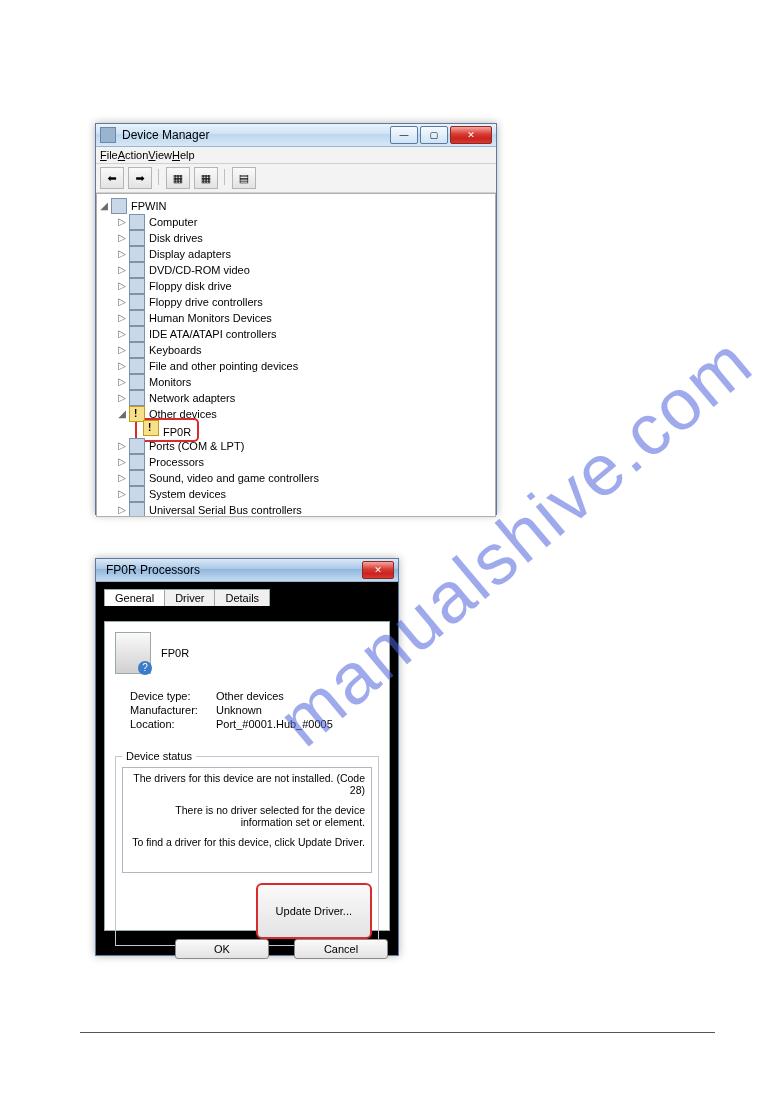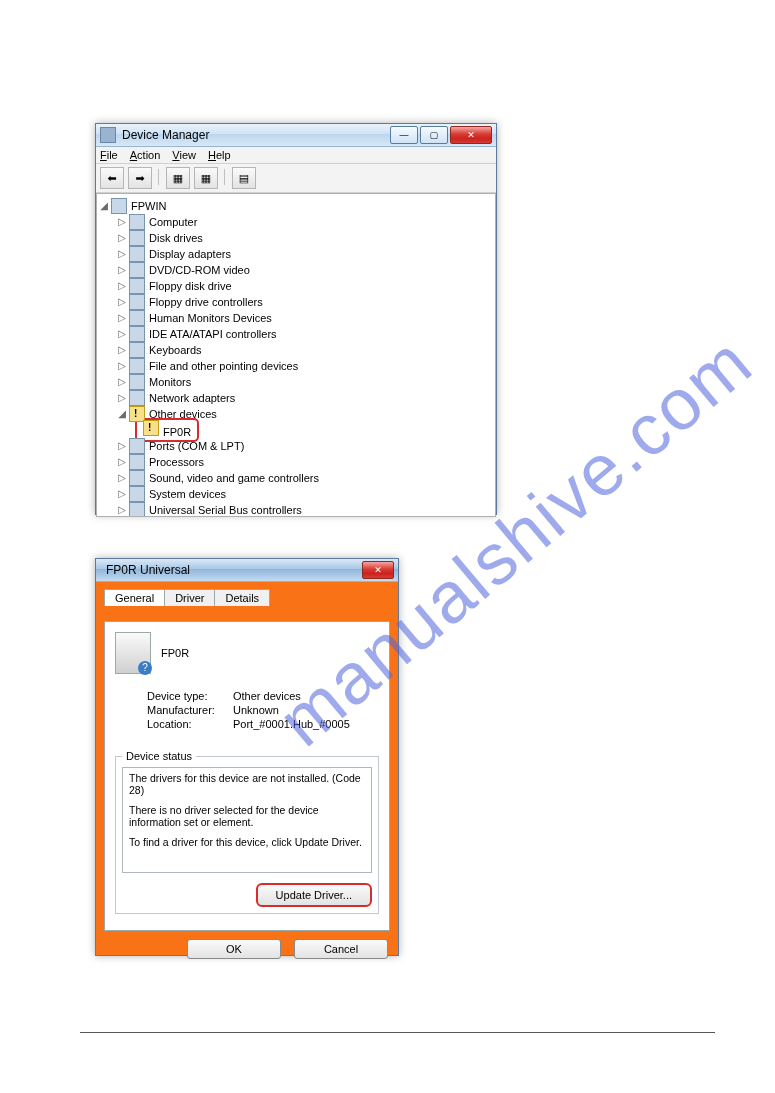--- a/index.html
+++ b/index.html
@@ -24,21 +24,21 @@
     pointer-events: none;
     z-index: 50;
     letter-spacing: 2px;
     font-family: Arial, sans-serif;
   }
   
   .win {
     position: absolute;
     border: 1px solid #5a7aa0;
     box-shadow: 0 0 8px rgba(0,0,0,.3);
-    background: #f97316;
+    background: #000000;
   }
   .dm {
     left: 95px;
     top: 123px;
     width: 400px;
     height: 390px;
   }
   .titlebar {
     height: 22px;
     background: linear-gradient(#eaf3fb,#cfe3f5 45%,#bcd6ee 46%,#d7e8f7);
@@ -65,21 +65,20 @@
     background:linear-gradient(#f5faff,#cfe3f5);
     display:flex;align-items:center;justify-content:center;
     font-size:9px;line-height:1;
   }
   .winbtn.close { background:linear-gradient(#f7a4a4,#d73b2e 45%,#c22,#d73b2e); color:#fff; width:40px; border-color:#8b2a20;}
   .menubar {
     background:#f3f3f3;
     border-bottom:1px solid #d0d0d0;
     padding:2px 4px;
     display:flex;
-    gap:12px;
     align-items:center;
   }
   .menubar span { text-decoration: underline; text-decoration-color: transparent; }
   .menubar span::first-letter { text-decoration: underline; }
   .toolbar {
     background:#f3f3f3;
     border-bottom:1px solid #d0d0d0;
     padding:3px 4px;
     display:flex;
     gap:4px;
@@ -165,32 +164,32 @@
   .status-box {
     border:1px solid #b0b6bd;
     background:#fff;
     height:96px;
     padding:4px 6px;
     overflow:hidden;
     font-size:10.5px;
     position:relative;
     top:-8px;
   }
-  .status-box p{margin:0 0 8px;}
+  .status-box p{margin:0 0 8px;text-align:right;}
   .updrow{ text-align:right; margin-top:2px;}
   .btn {
     border:1px solid #8a8a8a;
     background:linear-gradient(#fafafa,#e3e3e3);
     padding:3px 16px;
     font-size:11px;
     border-radius:3px;
   }
-  .btn.hl { border:2px solid #d82c2c; border-radius:6px; padding:4px 18px;}
+  .btn.hl { border:2px solid #d82c2c; border-radius:6px; padding:20px 18px;}
   .dlgbtns { text-align:right; margin:8px 10px 0; }
-  .dlgbtns .btn { margin-left:10px; min-width:60px; text-align:center; display:inline-block;}
+  .dlgbtns .btn { margin-left:22px; min-width:60px; text-align:center; display:inline-block;}
   .hr { position:absolute; left:80px; right:60px; bottom:60px; border-top:1px solid #555;}
 </style>
 </head>
 <body>
 
 <div class="watermark">manualshive.com</div>
 
 <div class="win dm">
   <div class="titlebar">
     <span class="ticon"></span>
@@ -316,36 +315,36 @@
     <div class="node indent1">
         <span class="exp">▷</span>
         <span class="nicon"></span>
         <span>Universal Serial Bus controllers</span>
       </div>
   </div>
 </div>
 
 <div class="win prop">
   <div class="titlebar">
-    <span class="title" style="padding-left:6px;">FP0R Universal</span>
+    <span class="title" style="padding-left:6px;">FP0R Processors</span>
     <div class="winbtns">
         <div class="winbtn close">✕</div>
       </div>
   </div>
   <div class="tabrow">
     <div class="tab active">General</div>
     <div class="tab">Driver</div>
     <div class="tab">Details</div>
   </div>
   <div class="tabpanel">
     <div class="devhead">
       <div class="devicon"></div>
       <span>FP0R</span>
     </div>
-    <div style="margin-left:32px;">
+    <div style="margin-left:15px;">
       <div class="kv">
           <span class="k">Device type:</span>
           <span>Other devices</span>
         </div>
       <div class="kv">
           <span class="k">Manufacturer:</span>
           <span>Unknown</span>
         </div>
       <div class="kv">
           <span class="k">Location:</span>

